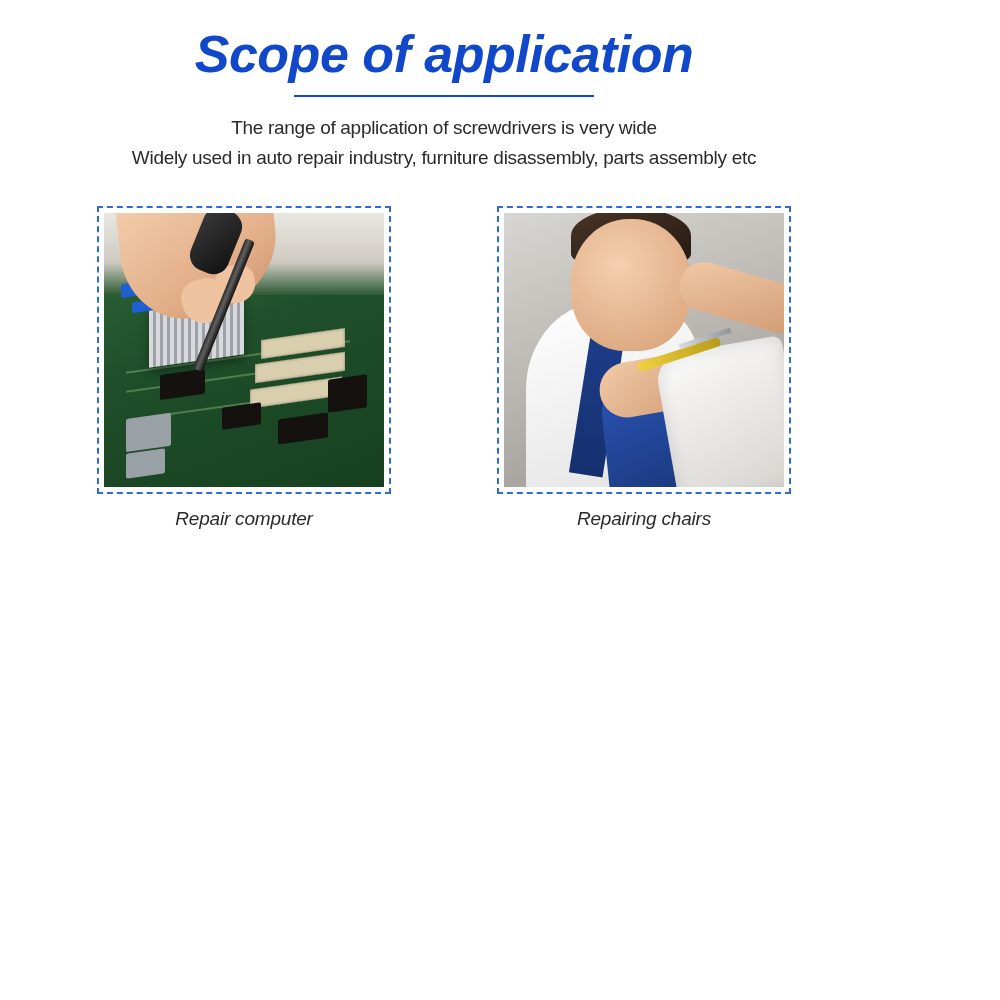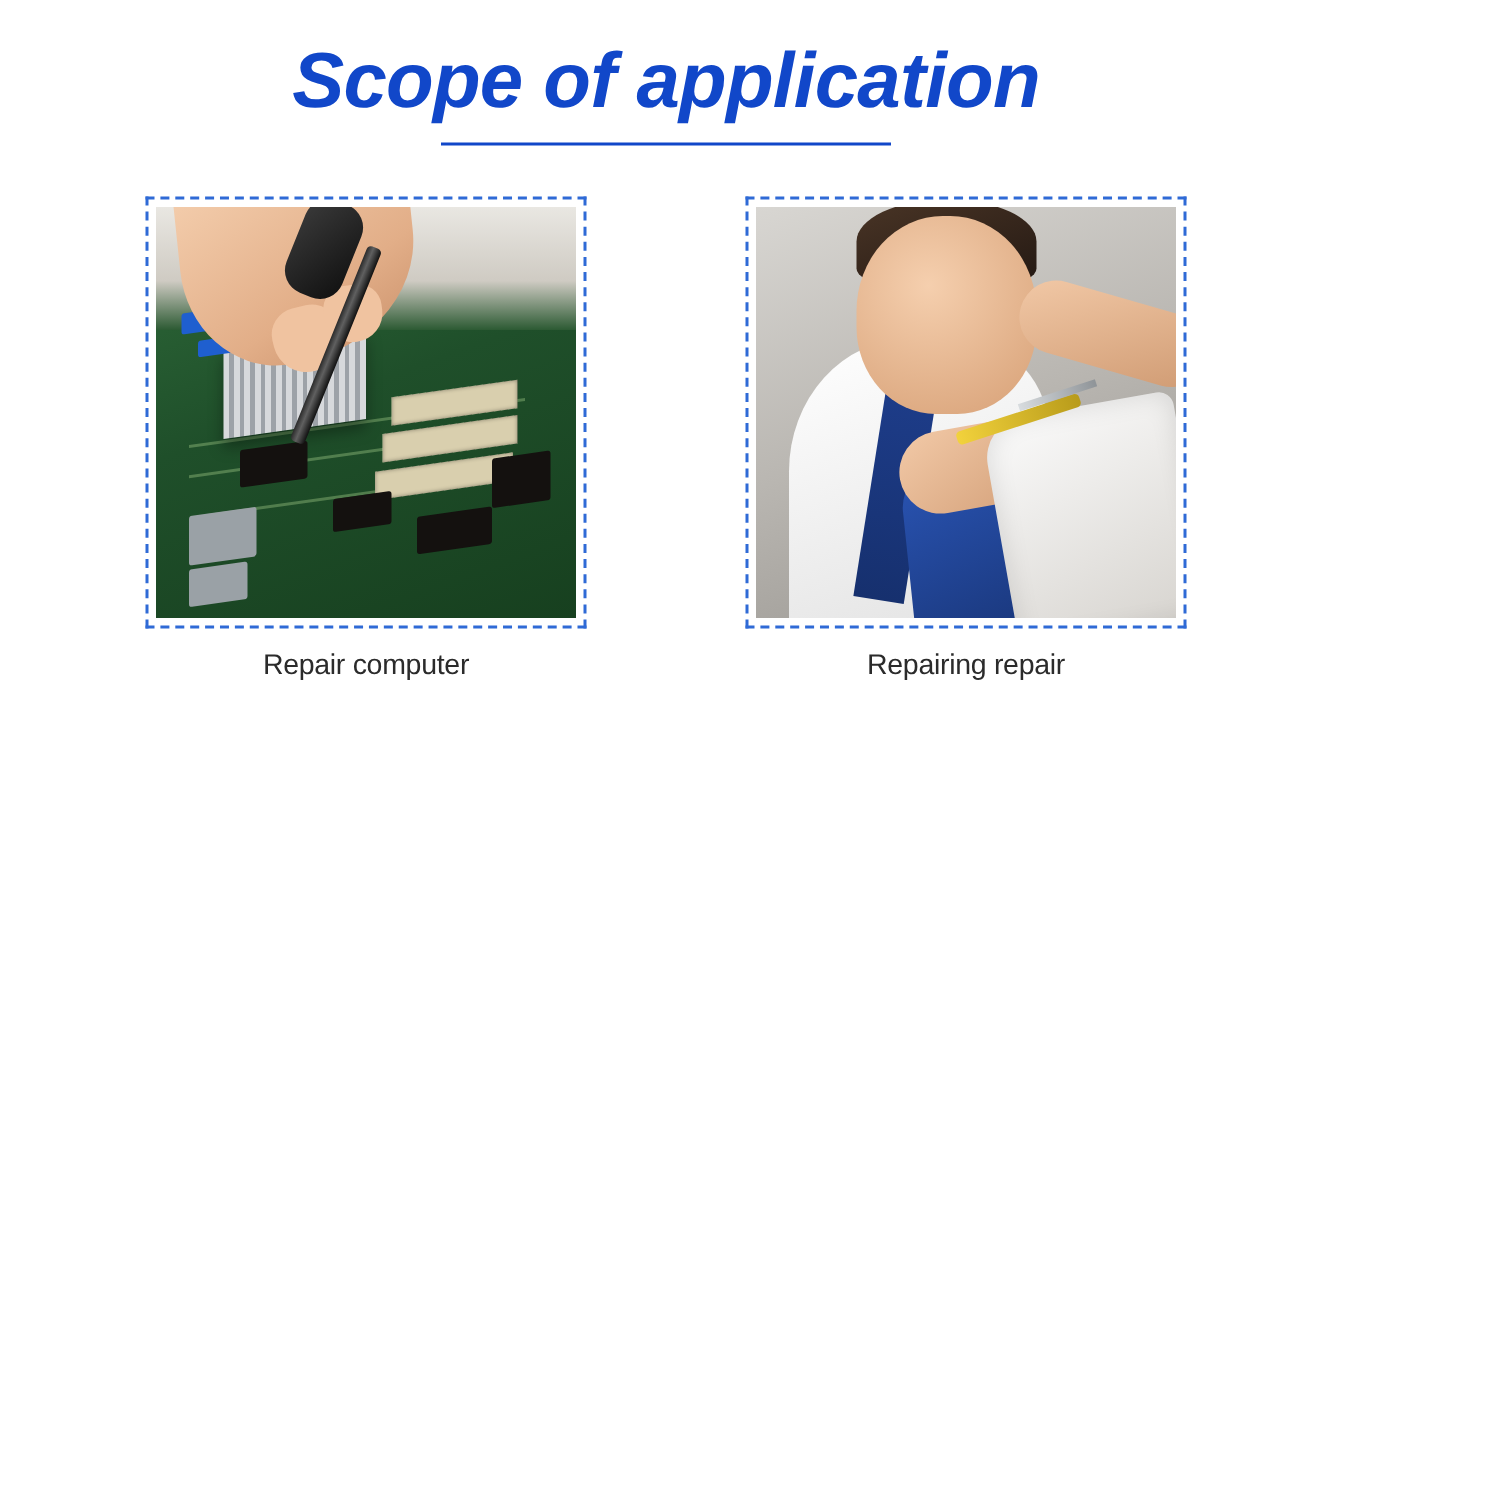--- a/index.html
+++ b/index.html
@@ -53,20 +53,21 @@
   }
 
   .grid {
     margin-top: 34px;
     display: grid;
     grid-template-columns: 300px 300px;
     grid-template-rows: auto auto;
     justify-content: center;
     column-gap: 100px;
     row-gap: 24px;
+    font-style: italic;
   }
 
   .card {
     width: 300px;
     display: flex;
     flex-direction: column;
     align-items: center;
   }
 
   .photo {
@@ -268,20 +269,24 @@
   }
 </style>
 </head>
 <body>
 
 <div class="page">
 
   <div class="title">Scope of application</div>
   <div class="title-rule"></div>
 
+  <div class="subtitle-block">
+    <div class="subtitle-line">The range of application of screwdrivers is very wide</div>
+    <div class="subtitle-line">Widely used in auto repair industry, furniture disassembly, parts assembly etc</div>
+  </div>
 
   <div class="grid">
 
     <div class="card">
       <div class="photo">
         <div class="photo-inner">
           <div class="pc-bg"></div>
           <div class="pc-desk"></div>
           <div class="pc-trace" style="left:8%; top:52%; width:80%;"></div>
           <div class="pc-trace" style="left:8%; top:60%; width:70%;"></div>
@@ -319,17 +324,17 @@
           <div class="ch-overall"></div>
           <div class="ch-hair"></div>
           <div class="ch-head"></div>
           <div class="ch-arm" style="left:34%; top:52%; width:46%; height:20%; transform:rotate(-10deg);"></div>
           <div class="ch-arm" style="right:-8%; top:22%; width:46%; height:18%; transform:rotate(16deg);"></div>
           <div class="ch-chair"></div>
           <div class="ch-tool"></div>
           <div class="ch-tool-shaft"></div>
         </div>
       </div>
-      <div class="caption">Repairing repair</div>
+      <div class="caption">Repairing chairs</div>
     </div>
 
   </div>
 </div>
 
 </body></html>

